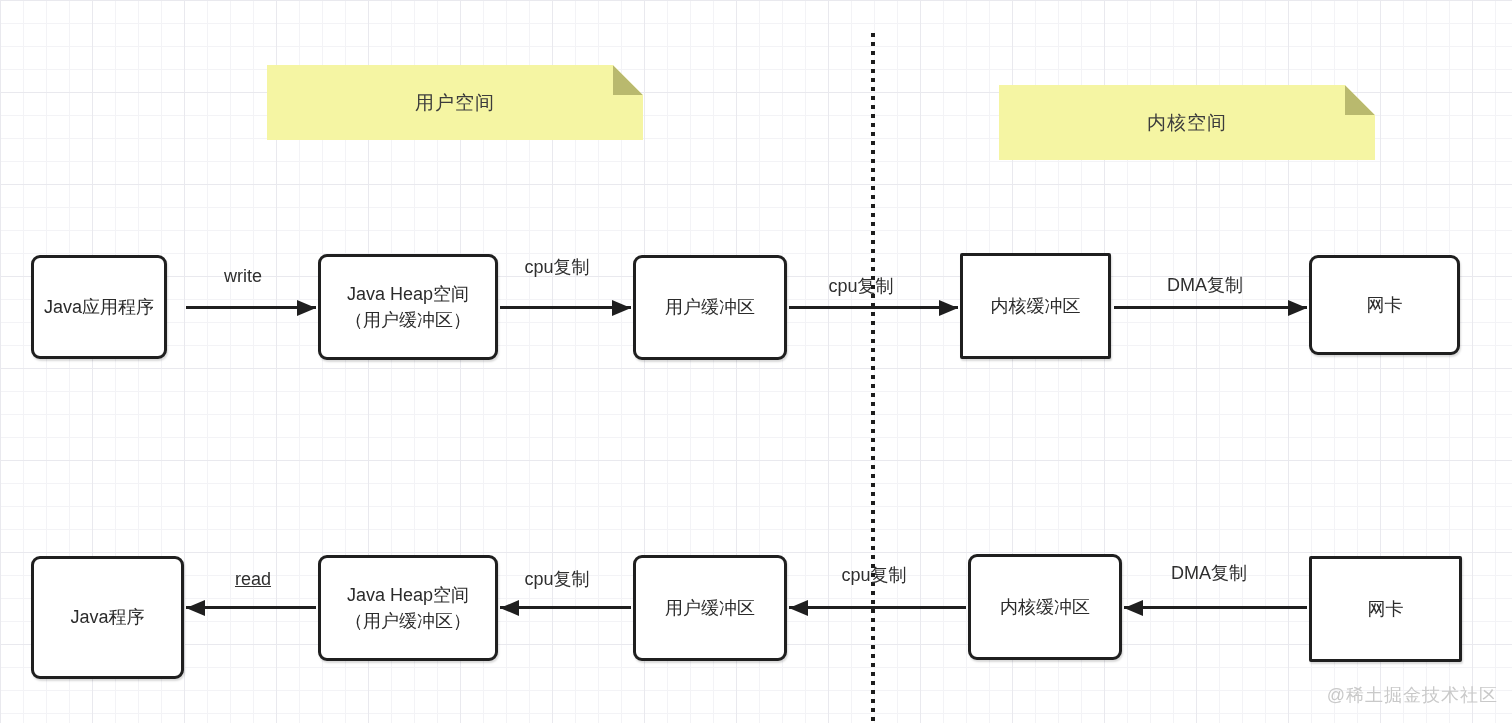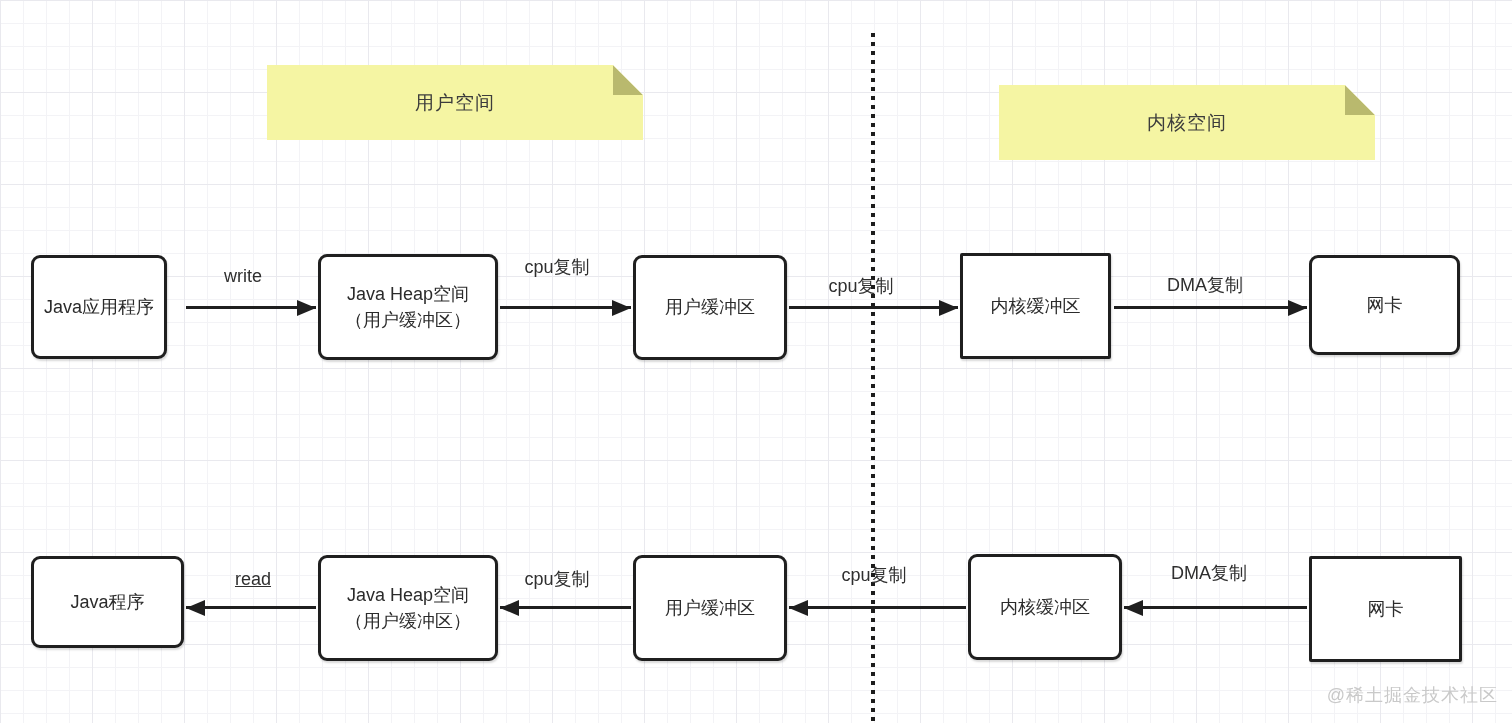--- a/index.html
+++ b/index.html
@@ -147,21 +147,21 @@
 
   <div class="arr right" style="left:500px; top:306px; width:131px;"></div>
   <span class="arr-label" style="left:557px; top:255px;">cpu复制</span>
 
   <div class="arr right" style="left:789px; top:306px; width:169px;"></div>
   <span class="arr-label" style="left:861px; top:274px;">cpu复制</span>
 
   <div class="arr right" style="left:1114px; top:306px; width:193px;"></div>
   <span class="arr-label" style="left:1205px; top:273px;">DMA复制</span>
 
-  <div class="box" style="left:31px; top:556px; width:153px; height:92px;">Java程序</div>
+  <div class="box" style="left:31px; top:556px; width:153px; height:123px;">Java程序</div>
   <div class="box" style="left:318px; top:555px; width:180px; height:106px;">Java Heap空间
 （用户缓冲区）</div>
   <div class="box" style="left:633px; top:555px; width:154px; height:106px;">用户缓冲区</div>
   <div class="box" style="left:968px; top:554px; width:154px; height:106px;">内核缓冲区</div>
   <div class="box square" style="left:1309px; top:556px; width:153px; height:106px;">网卡</div>
 
   <div class="arr left" style="left:186px; top:606px; width:130px;"></div>
   <span class="arr-label" style="left:253px; top:569px;text-decoration:underline;">read</span>
 
   <div class="arr left" style="left:500px; top:606px; width:131px;"></div>

